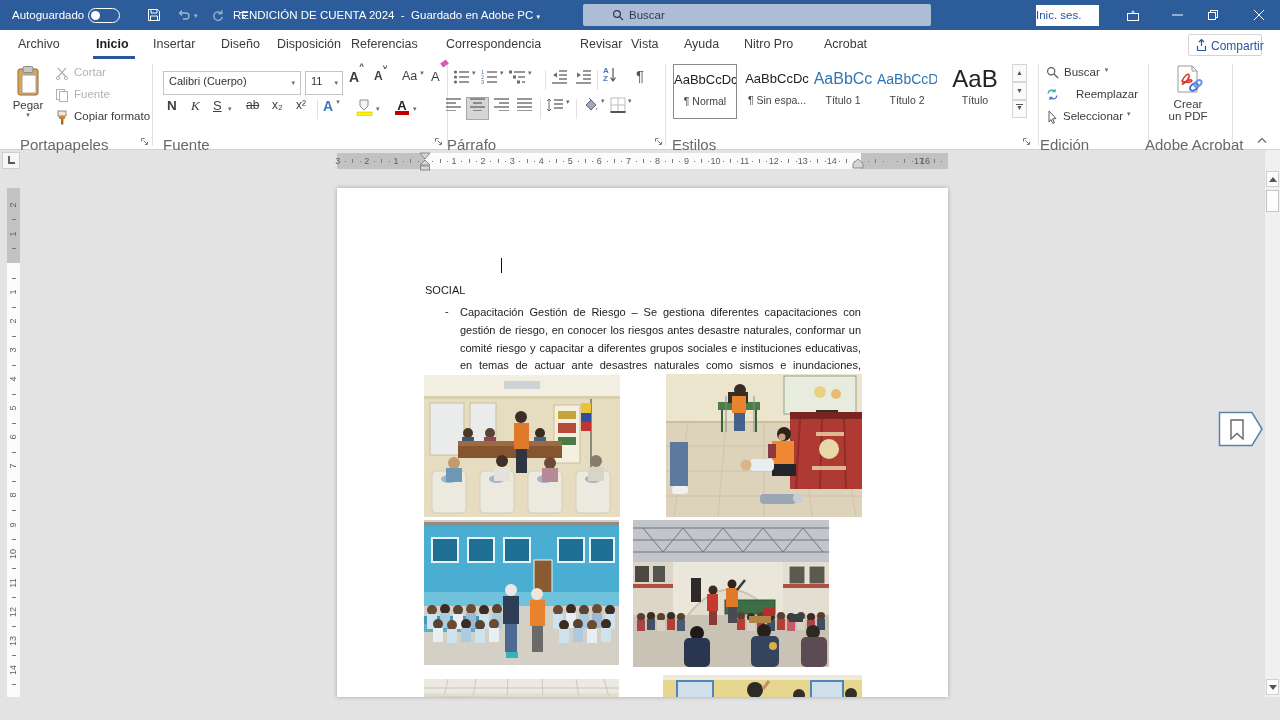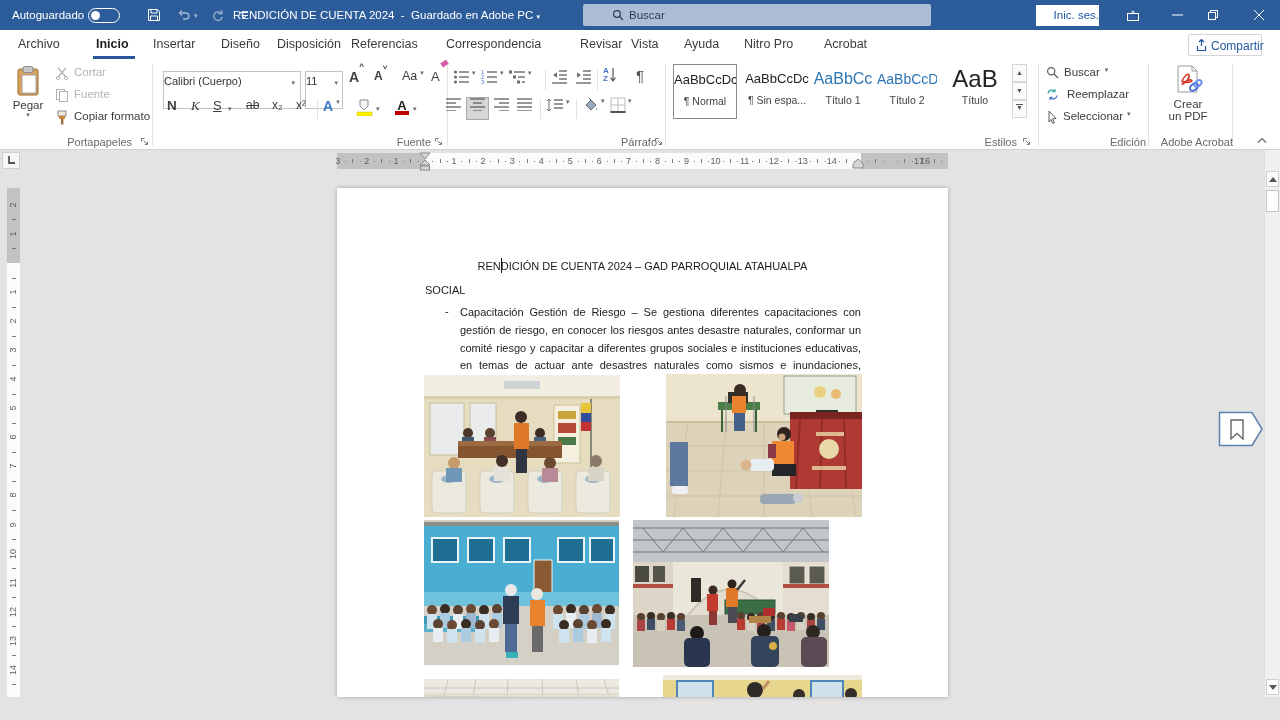--- a/index.html
+++ b/index.html
@@ -9,34 +9,34 @@
 .ab{position:absolute}
 svg{display:block}
 
 #titlebar{left:0;top:0;width:1280px;height:30px;background:#2d5c9b}
 .tb-txt{color:#fff;font-size:11.5px;line-height:30px;white-space:nowrap}
 .tb-dim{opacity:.55}
 #autosave-toggle{left:88px;top:8px;width:32px;height:15px;border:1px solid #fff;border-radius:8px}
 #autosave-knob{position:absolute;left:2px;top:2px;width:9px;height:9px;border-radius:50%;background:#fff}
 #searchbox{left:583px;top:4px;width:348px;height:22px;background:#aebdd6;border-radius:2px}
 #searchbox span{color:#2f3b52;font-size:11.5px;line-height:22px}
-#signin{left:1036px;top:5px;width:63px;height:21px;background:#fff;color:#2456a4;font-size:11.5px;text-align:right;line-height:21px}
+#signin{left:1036px;top:5px;width:63px;height:21px;background:#fff;color:#2456a4;font-size:11.5px;text-align:left;line-height:21px}
 
 #tabsrow{left:0;top:30px;width:1280px;height:29px;background:#fff}
 .rtab{position:absolute;top:0;height:29px;line-height:29px;font-size:12.5px;color:#3b3b3b;white-space:nowrap}
 .rtab.active{color:#1e1e1e;font-weight:700}
 #tab-underline{left:93px;top:26px;width:42px;height:3px;background:#2b579a}
 #share-btn{left:1188px;top:4px;width:74px;height:22px;border:1px solid #d4d4d4;border-radius:2px;color:#2456a4;font-size:12px;line-height:22px}
 
 #ribbon{left:0;top:59px;width:1280px;height:91px;background:#fff;border-bottom:1px solid #d4d2d0}
 .gsep{position:absolute;top:5px;width:1px;height:82px;background:#e3e1df}
-.grp-label{position:absolute;top:77px;font-size:11px;color:#6a6866;text-align:right;white-space:nowrap}
+.grp-label{position:absolute;top:77px;font-size:15px;color:#6a6866;text-align:left;white-space:nowrap}
 .mini{font-size:11.5px;color:#3b3b3b;white-space:nowrap}
 .dimtx{color:#b4b2b0}
-.combo{position:absolute;height:38px;border:1px solid #c6c4c2;background:#fff;font-size:11px;color:#333;line-height:19px;}
+.combo{position:absolute;height:24px;border:1px solid #c6c4c2;background:#fff;font-size:11px;color:#333;line-height:19px;padding-left:5px}
 .dd{font-size:7px;color:#6a6a6a}
 .fbtn{position:absolute;height:22px;display:flex;align-items:flex-start;color:#3f3f3f}
 .selbtn{background:#d8d6d4;border:1px solid #aaa8a6}
 .alico line{stroke:#6a6a6a;stroke-width:1.4}
 .stycell{position:absolute;top:5px;width:64px;height:55px;text-align:center;cursor:default}
 .stycell .prev{font-size:13px;color:#222;line-height:30px;height:30px;overflow:hidden;white-space:nowrap}
 .stycell .nm{font-size:10.5px;color:#444;white-space:nowrap;overflow:hidden}
 .stysel{border:1px solid #8c8a88;background:#fff}
 .blueprev{color:#2e75b5 !important}
 .scrbtn{position:absolute;left:1012px;width:15px;height:18px;border:1px solid #d8d6d4;background:#fafafa;font-size:7px;color:#555;text-align:center;line-height:16px}
@@ -439,21 +439,21 @@
         <span class="mini" style="margin-left:5px">Buscar</span>
         <span class="dd" style="margin-left:5px">▾</span>
       </div>
     <div class="ab fbtn" style="left:1046px;top:29px">
         <svg width="13" height="13" viewBox="0 0 13 13">
           <path d="M2 5.5A4 4 0 0 1 9 3.5" fill="none" stroke="#2aa5a0" stroke-width="1.3"></path>
           <path d="M9 1v2.8H6.2" fill="none" stroke="#2aa5a0" stroke-width="1.1"></path>
           <path d="M11 7.5A4 4 0 0 1 4 9.5" fill="none" stroke="#4472c4" stroke-width="1.3"></path>
           <path d="M4 12V9.2h2.8" fill="none" stroke="#4472c4" stroke-width="1.1"></path>
         </svg>
-        <span class="mini" style="margin-left:8px">Reemplazar</span>
+        <span class="mini" style="margin-left:17px">Reemplazar</span>
       </div>
     <div class="ab fbtn" style="left:1046px;top:51px">
         <svg width="12" height="14" viewBox="0 0 12 14">
           <path d="M3 1l7 7.5-3.4.3 1.8 4-1.6.7-1.8-4L3 12z" fill="#fff" stroke="#5c5c5c"></path>
         </svg>
         <span class="mini" style="margin-left:5px">Seleccionar</span>
         <span class="dd" style="margin-left:4px">▾</span>
       </div>
     <div class="grp-label" style="left:1040px;width:106px">Edición</div>
 
@@ -620,21 +620,20 @@
         <div class="vtick" style="left: 12px; top: 338.01px; width: 4px; height: 1px;"></div>
         <div class="vtick" style="left: 12px; top: 367.07px; width: 4px; height: 1px;"></div>
         <div class="vtick" style="left: 12px; top: 396.13px; width: 4px; height: 1px;"></div>
         <div class="vtick" style="left: 12px; top: 425.19px; width: 4px; height: 1px;"></div>
         <div class="vtick" style="left: 12px; top: 454.25px; width: 4px; height: 1px;"></div>
         <div class="vtick" style="left: 12px; top: 483.31px; width: 4px; height: 1px;"></div>
         <div class="vtick" style="left: 12px; top: 512.37px; width: 4px; height: 1px;"></div>
       </div>
 
     <div id="page">
-      <div class="ab doc" style="left:0;top:71px;width:611px;text-align:center">RENDICIÓN DE CUENTA 2024 – GAD PARROQUIAL ATAHUALPA</div>
       <div class="ab" style="left:164px;top:70px;width:1px;height:15px;background:#111"></div>
       <div class="ab doc" style="left:88px;top:95px">SOCIAL</div>
       <div class="ab doc" style="left:108px;top:116px">-</div>
       <div class="ab doc" id="doc-body" style="left:123px;top:116px;width:401px">Capacitación Gestión de Riesgo – Se gestiona diferentes capacitaciones con gestión de riesgo, en conocer los riesgos antes desastre naturales, conformar un comité riesgo y capacitar a diferentes grupos sociales e instituciones educativas, en temas de actuar ante desastres naturales como sismos e inundaciones, evacuación y primeros auxilios.</div>
 
       <div class="photo" style="left:87px;top:187px;width:196px;height:142px" title="Reunión de capacitación en salón con sillas plásticas y bandera">
         <svg width="196" height="142" viewBox="0 0 196 142">
           <rect width="196" height="142" fill="#e6dcbf"></rect>
             <rect width="196" height="22" fill="#f2eee2"></rect>
             <rect y="21" width="196" height="3" fill="#d8cfae"></rect>

